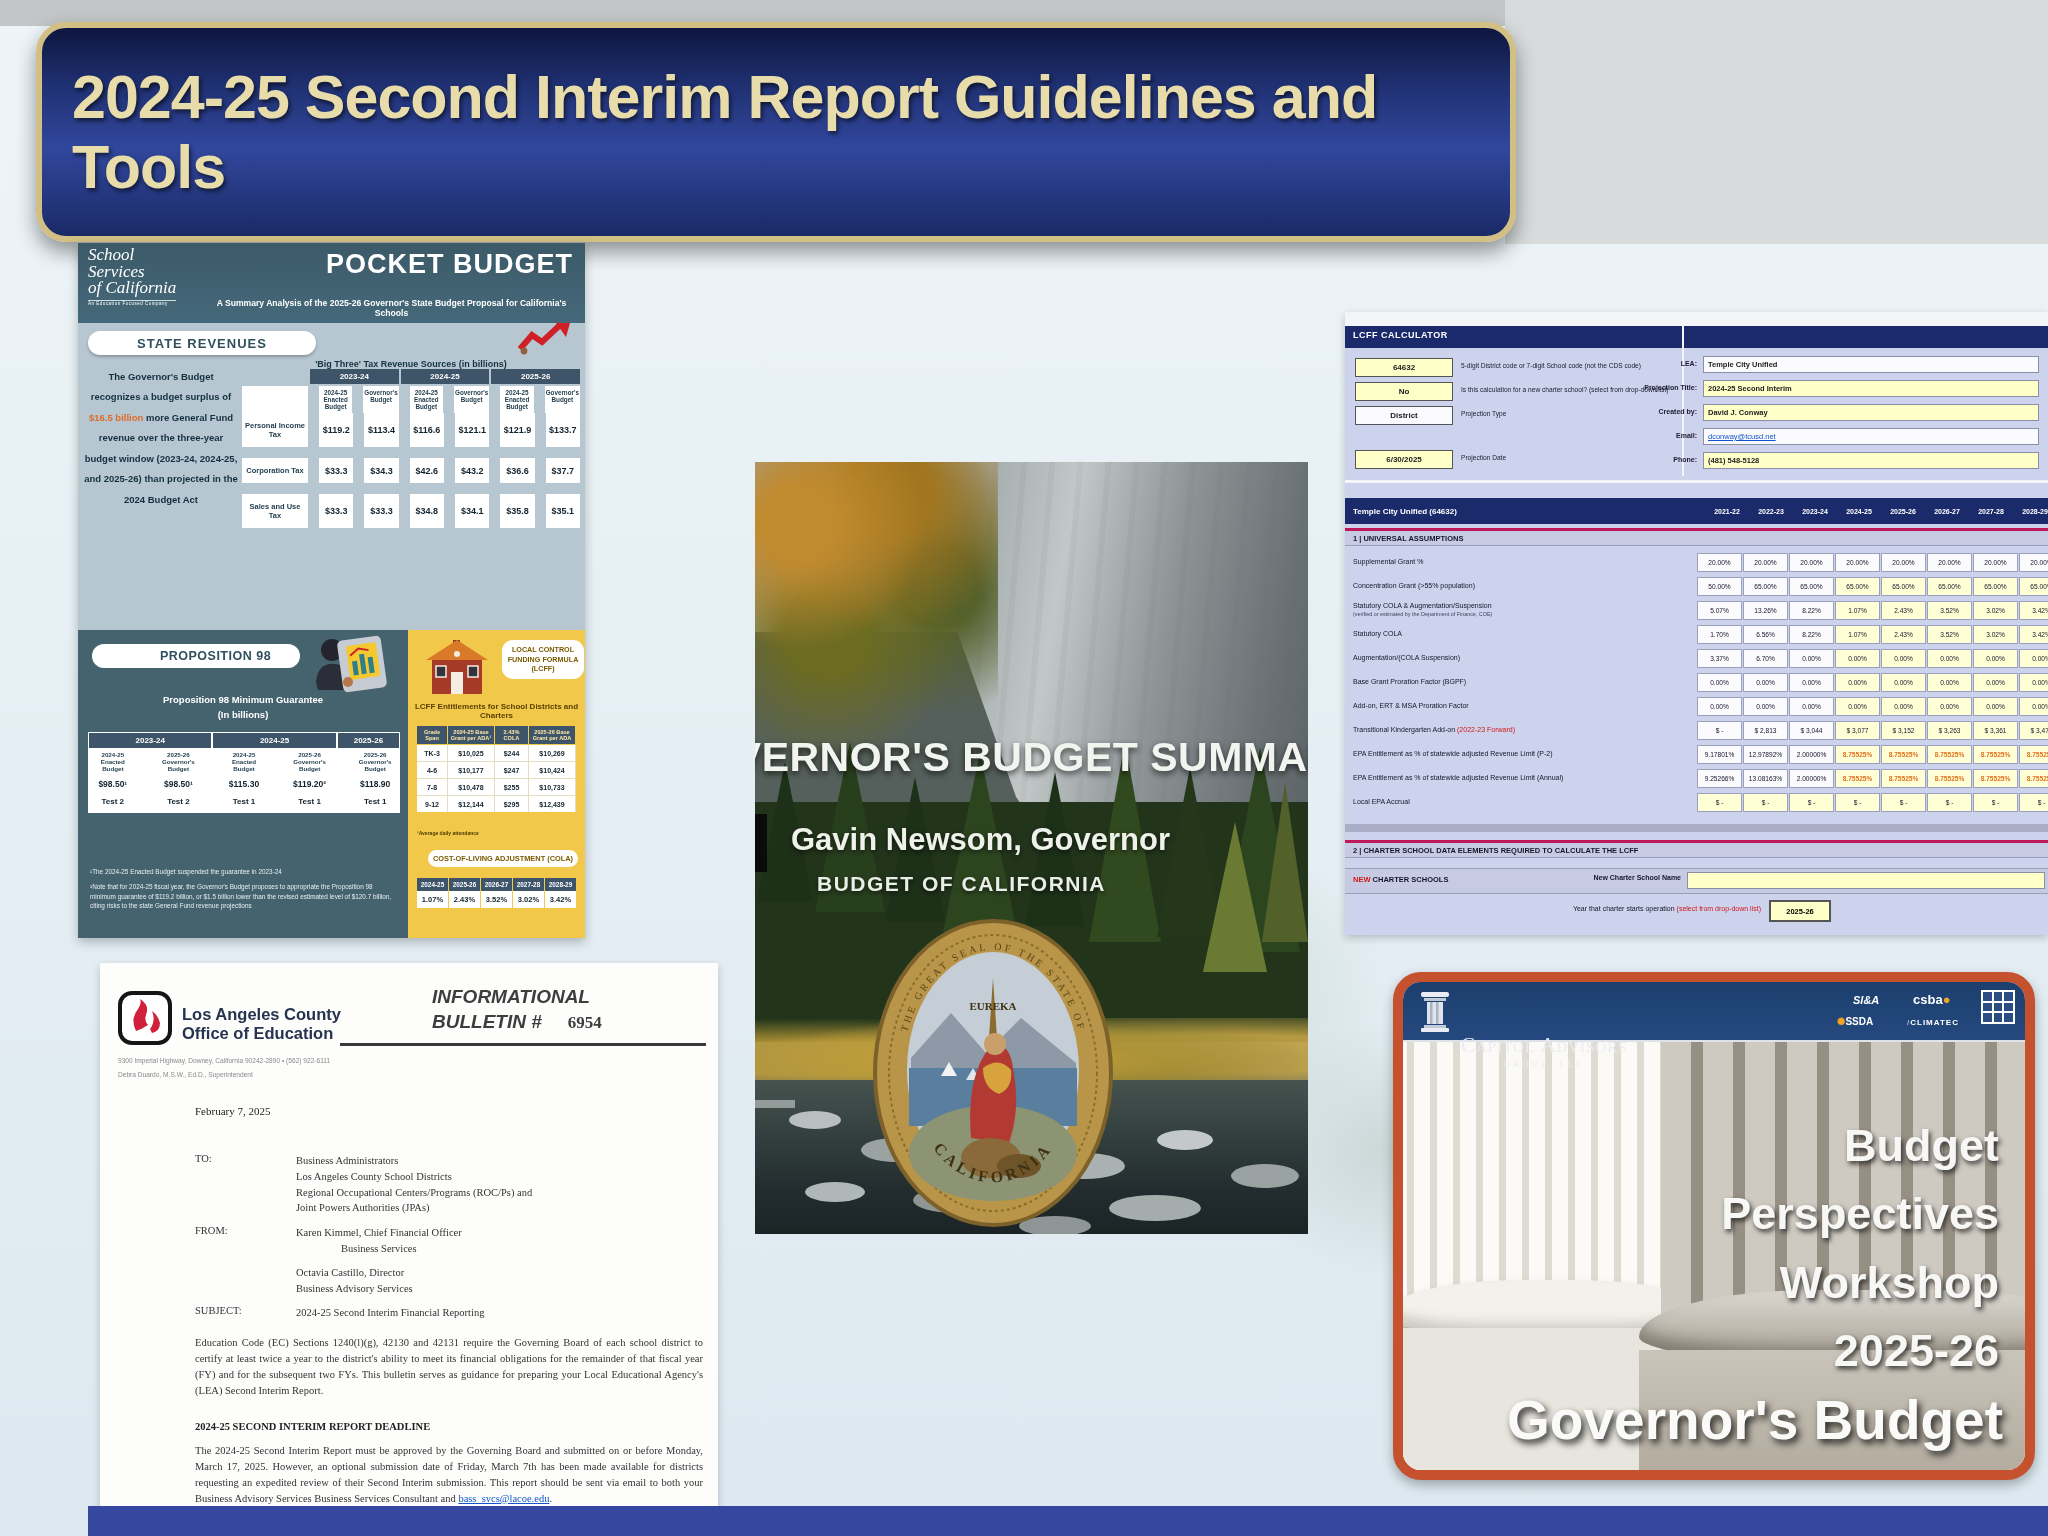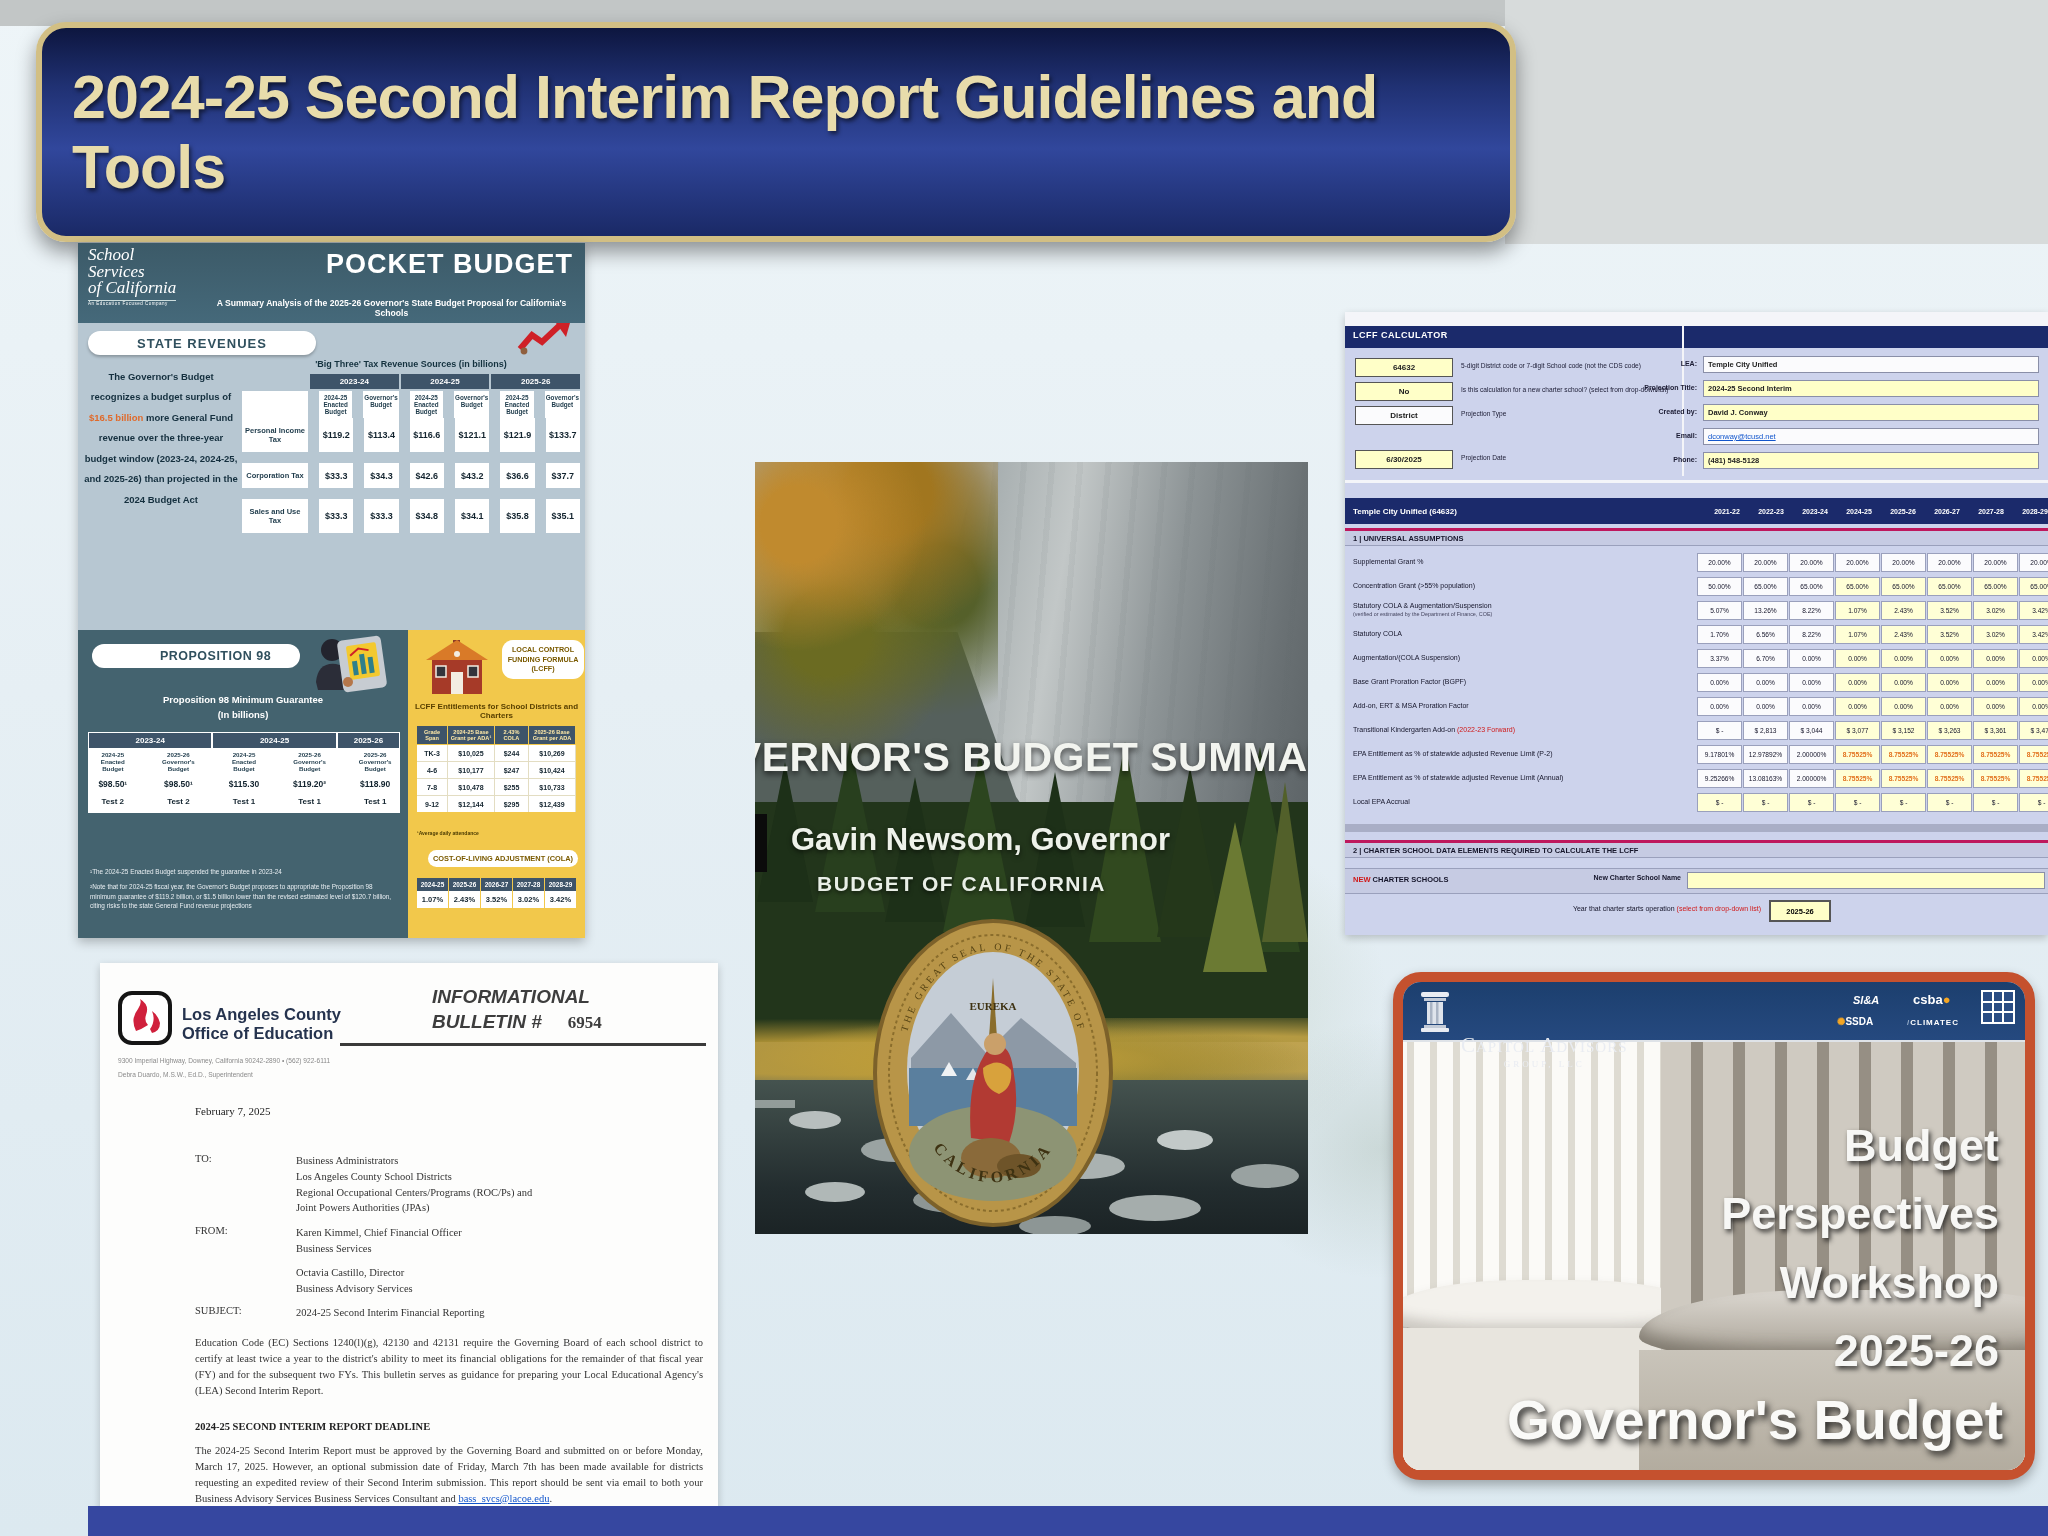--- a/index.html
+++ b/index.html
@@ -37,21 +37,21 @@
   .pb-title{position:absolute;right:12px;top:6px;color:#fff;font-size:27px;font-weight:bold;letter-spacing:1px;}
   .pb-subtitle{position:absolute;left:126px;right:6px;bottom:5px;color:#fff;
     font-size:8.6px;font-weight:bold;text-align:center;}
   .pb-pill{position:absolute;left:10px;top:88px;width:228px;height:24px;background:#fff;border-radius:13px;
     display:flex;align-items:center;justify-content:center;font-size:13px;font-weight:bold;
     color:#30505e;letter-spacing:1px;box-shadow:0 2px 3px rgba(0,0,0,.25);}
   .pb-narr{position:absolute;left:6px;top:124px;width:154px;font-size:9.5px;font-weight:bold;
     color:#142f3e;text-align:center;line-height:2.15;}
   .pb-narr .hl{color:#e06a2b;}
   .bt-wrap{position:absolute;left:164px;top:116px;width:338px;}
-  .bt-title{font-size:9px;font-weight:bold;color:#14323f;text-align:center;margin-bottom:5px;}
+  .bt-title{font-size:9px;font-weight:bold;color:#14323f;text-align:center;}
   .bt-years{display:grid;grid-template-columns:66px repeat(3,1fr);gap:2px;margin-bottom:2px;}
   .bt-year{background:#3e5469;color:#fff;font-size:8px;font-weight:bold;text-align:center;padding:3px 0;}
   .bt-year-spacer{background:transparent;}
   .bt-subheads,.bt-rows{display:grid;grid-template-columns:66px repeat(6,1fr);gap:11px;background:#b7c7d2;}
   .bt-sub{background:#fff;font-size:6.3px;font-weight:bold;color:#1d3a4a;text-align:center;padding:3px 1px;}
   .bt-sub-spacer{background:#fff;}
   .bt-label{background:#fff;font-size:7.5px;font-weight:bold;color:#1d3a4a;text-align:center;
     padding:8px 1px;display:flex;align-items:center;justify-content:center;}
   .bt-val{background:#fff;font-size:9px;font-weight:bold;color:#13242f;text-align:center;
     display:flex;align-items:center;justify-content:center;}
@@ -435,21 +435,21 @@
     <div class="bu-supt">Debra Duardo, M.S.W., Ed.D., Superintendent</div>
     <div class="bu-date serif">February 7, 2025</div>
     <div class="bu-lab serif" style="top:190px;">TO:</div>
     <div class="bu-blk serif" style="top:190px;">
       <div>Business Administrators</div>
       <div>Los Angeles County School Districts</div>
       <div>Regional Occupational Centers/Programs (ROC/Ps) and</div>
       <div>Joint Powers Authorities (JPAs)</div>
     </div>
     <div class="bu-lab serif" style="top:262px;">FROM:</div>
-    <div class="bu-blk serif" style="top:262px;">
+    <div class="bu-blk serif" style="top:262px;text-align:center;">
       <div>Karen Kimmel, Chief Financial Officer</div>
       <div>Business Services</div>
     </div>
     <div class="bu-blk serif" style="top:302px;">
       <div>Octavia Castillo, Director</div>
       <div>Business Advisory Services</div>
     </div>
     <div class="bu-lab serif" style="top:342px;">SUBJECT:</div>
     <div class="bu-blk serif" style="top:342px;">2024-25 Second Interim Financial Reporting</div>
     <div class="bu-body serif" style="top:372px;">Education Code (EC) Sections 1240(l)(g), 42130 and 42131 require the Governing Board of each school district to certify at least twice a year to the district's ability to meet its financial obligations for the remainder of that fiscal year (FY) and for the subsequent two FYs. This bulletin serves as guidance for preparing your Local Educational Agency's (LEA) Second Interim Report.</div>

